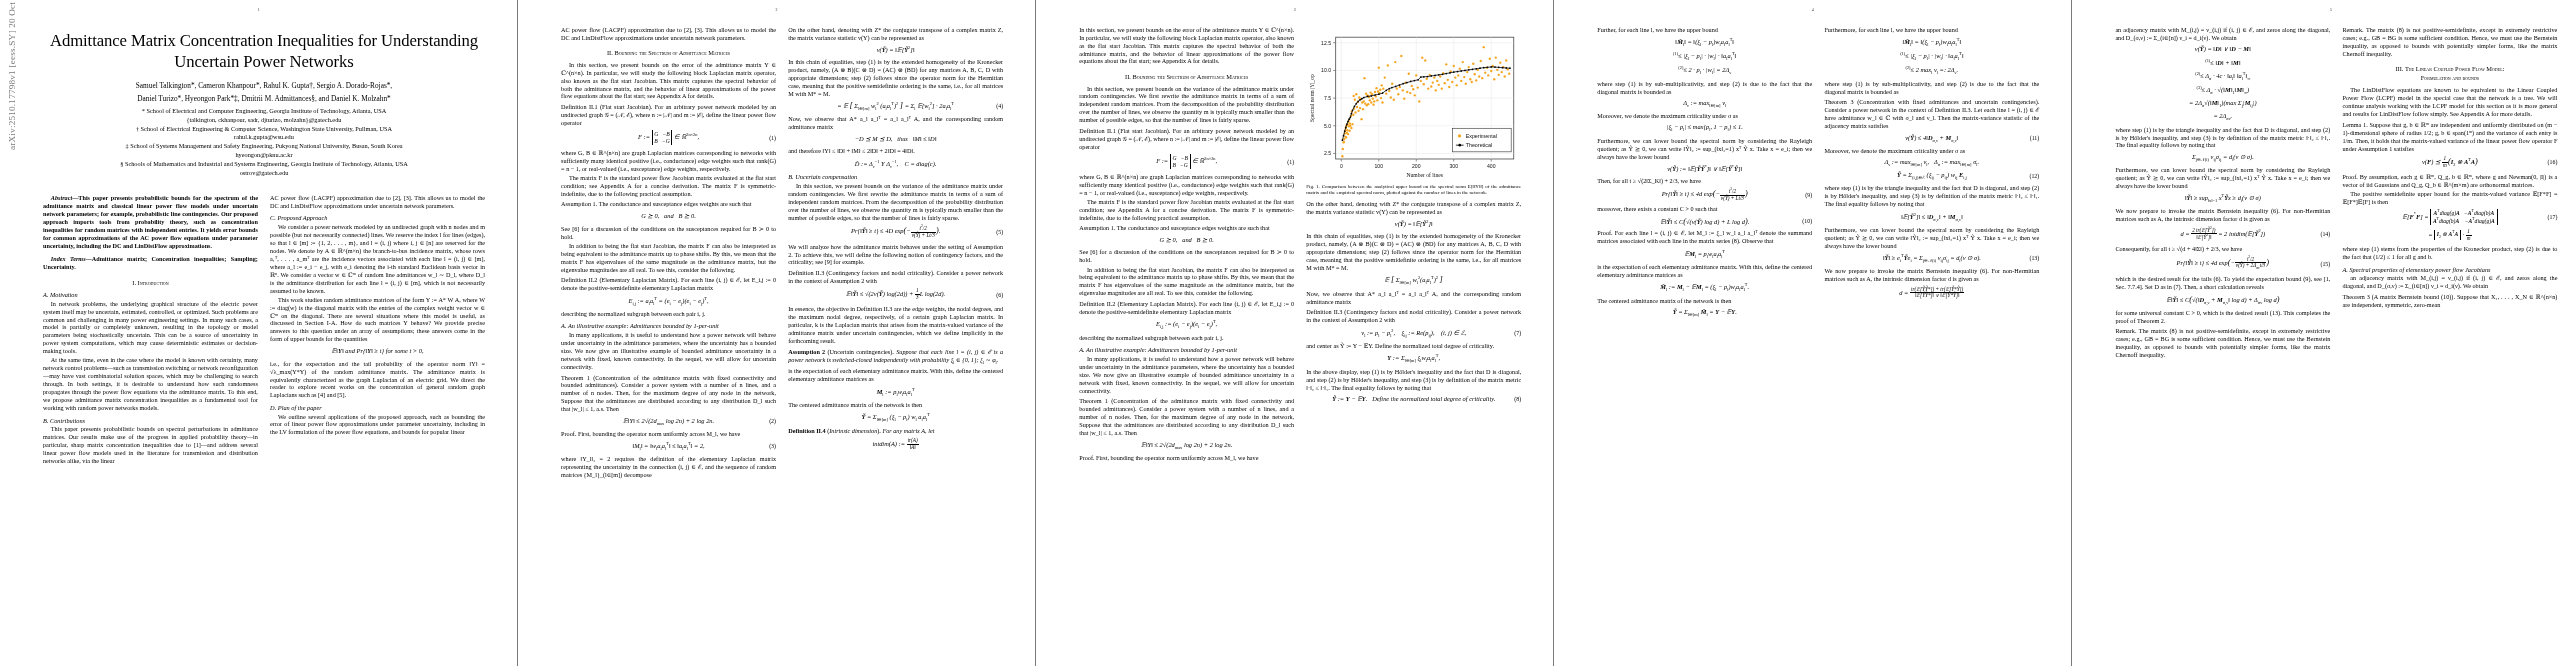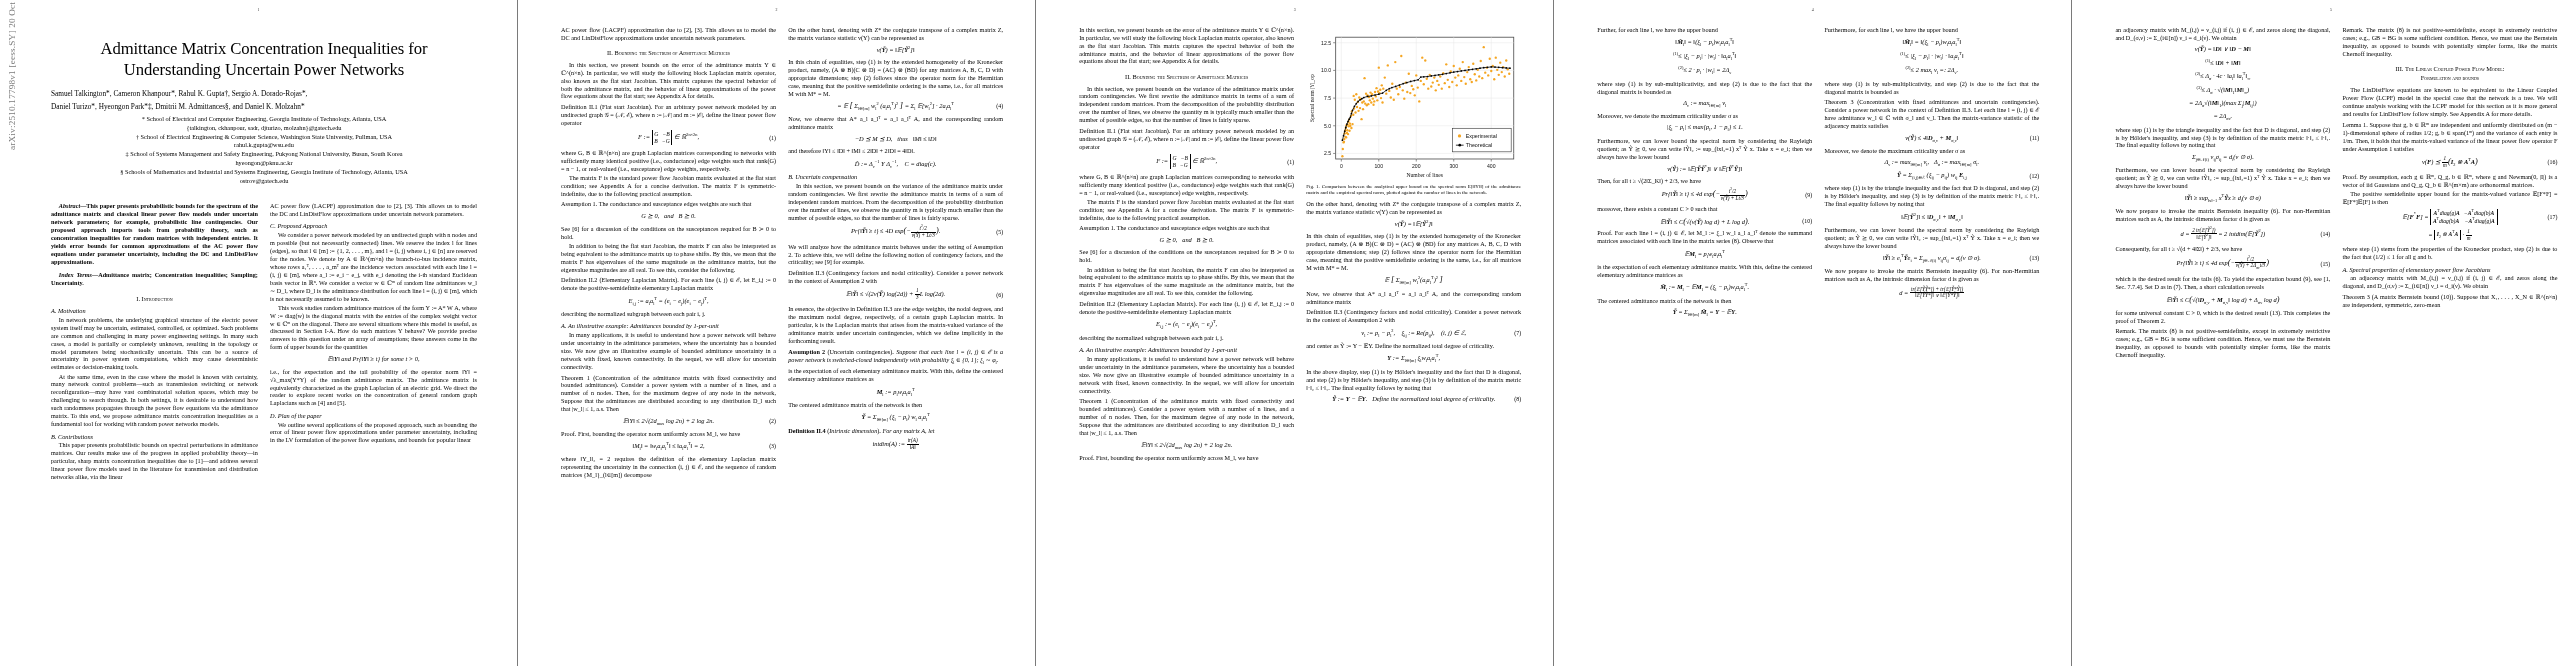--- a/index.html
+++ b/index.html
@@ -35,21 +35,21 @@
     position: absolute;
     top: 7.8px;
     left: 0;
     right: 0;
     text-align: center;
     font-size: 3.9px;
     color: #303030;
   }
 
   
-  .p1 { width: 517px; padding: 8px; }
+  .p1 { width: 517px; padding: 0; }
   .arxiv-stamp {
     position: absolute;
     left: 6.7px;
     top: 150px;
     width: 311px;
     transform: rotate(-90deg);
     transform-origin: 0 0;
     font-family: "Liberation Serif", serif;
     font-size: 9.2px;
     letter-spacing: 0.2px;
@@ -59,20 +59,21 @@
   .title-block { padding: 25.6px 32px 0 43px; }
   .paper-title {
     text-align: center;
     font-size: 16.7px;
     line-height: 1.22;
     font-weight: normal;
     margin: 5.6px 0 9px 0;
     letter-spacing: -0.1px;
   }
   .authors {
+    text-align: center;
     font-size: 7.3px;
     line-height: 1.38;
     margin-bottom: 2.8px;
   }
   .affil {
     text-align: center;
     font-size: 6.3px;
     line-height: 1.42;
   }
 

